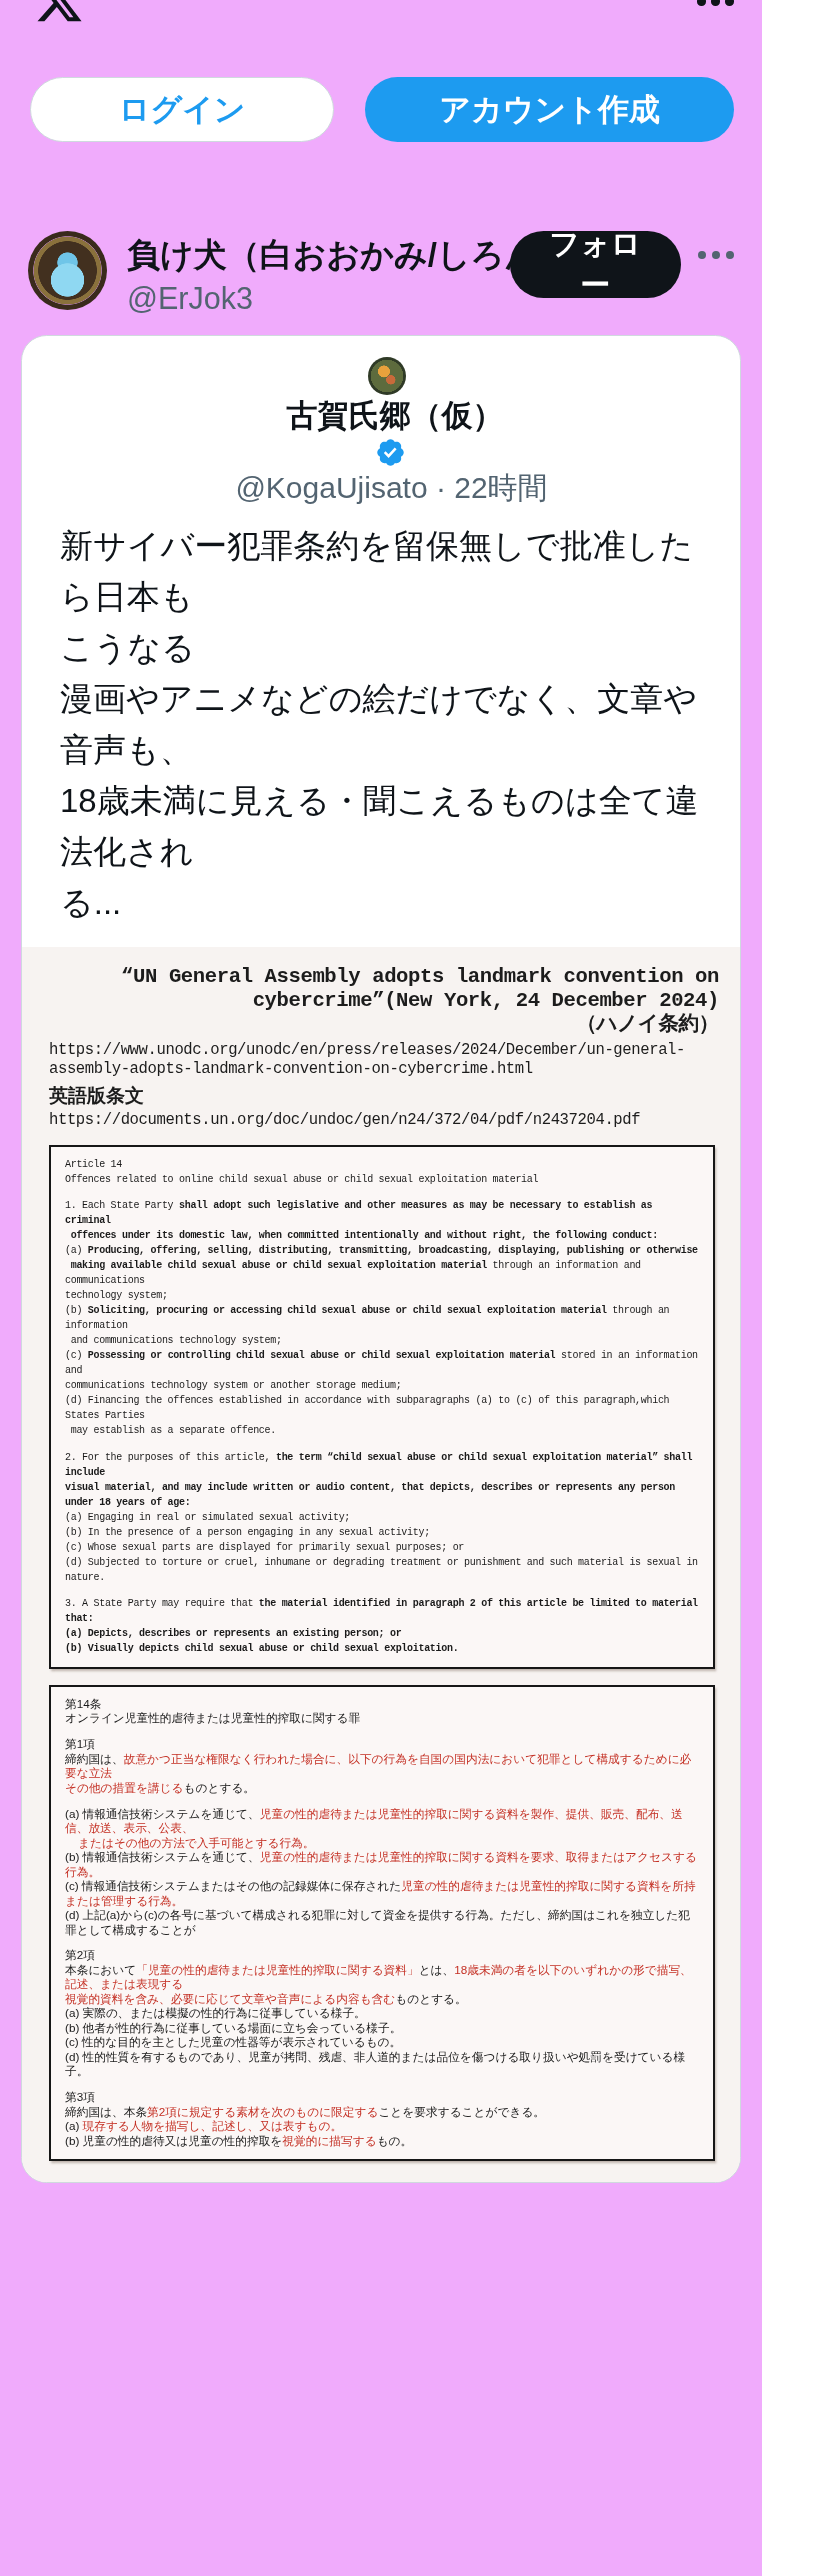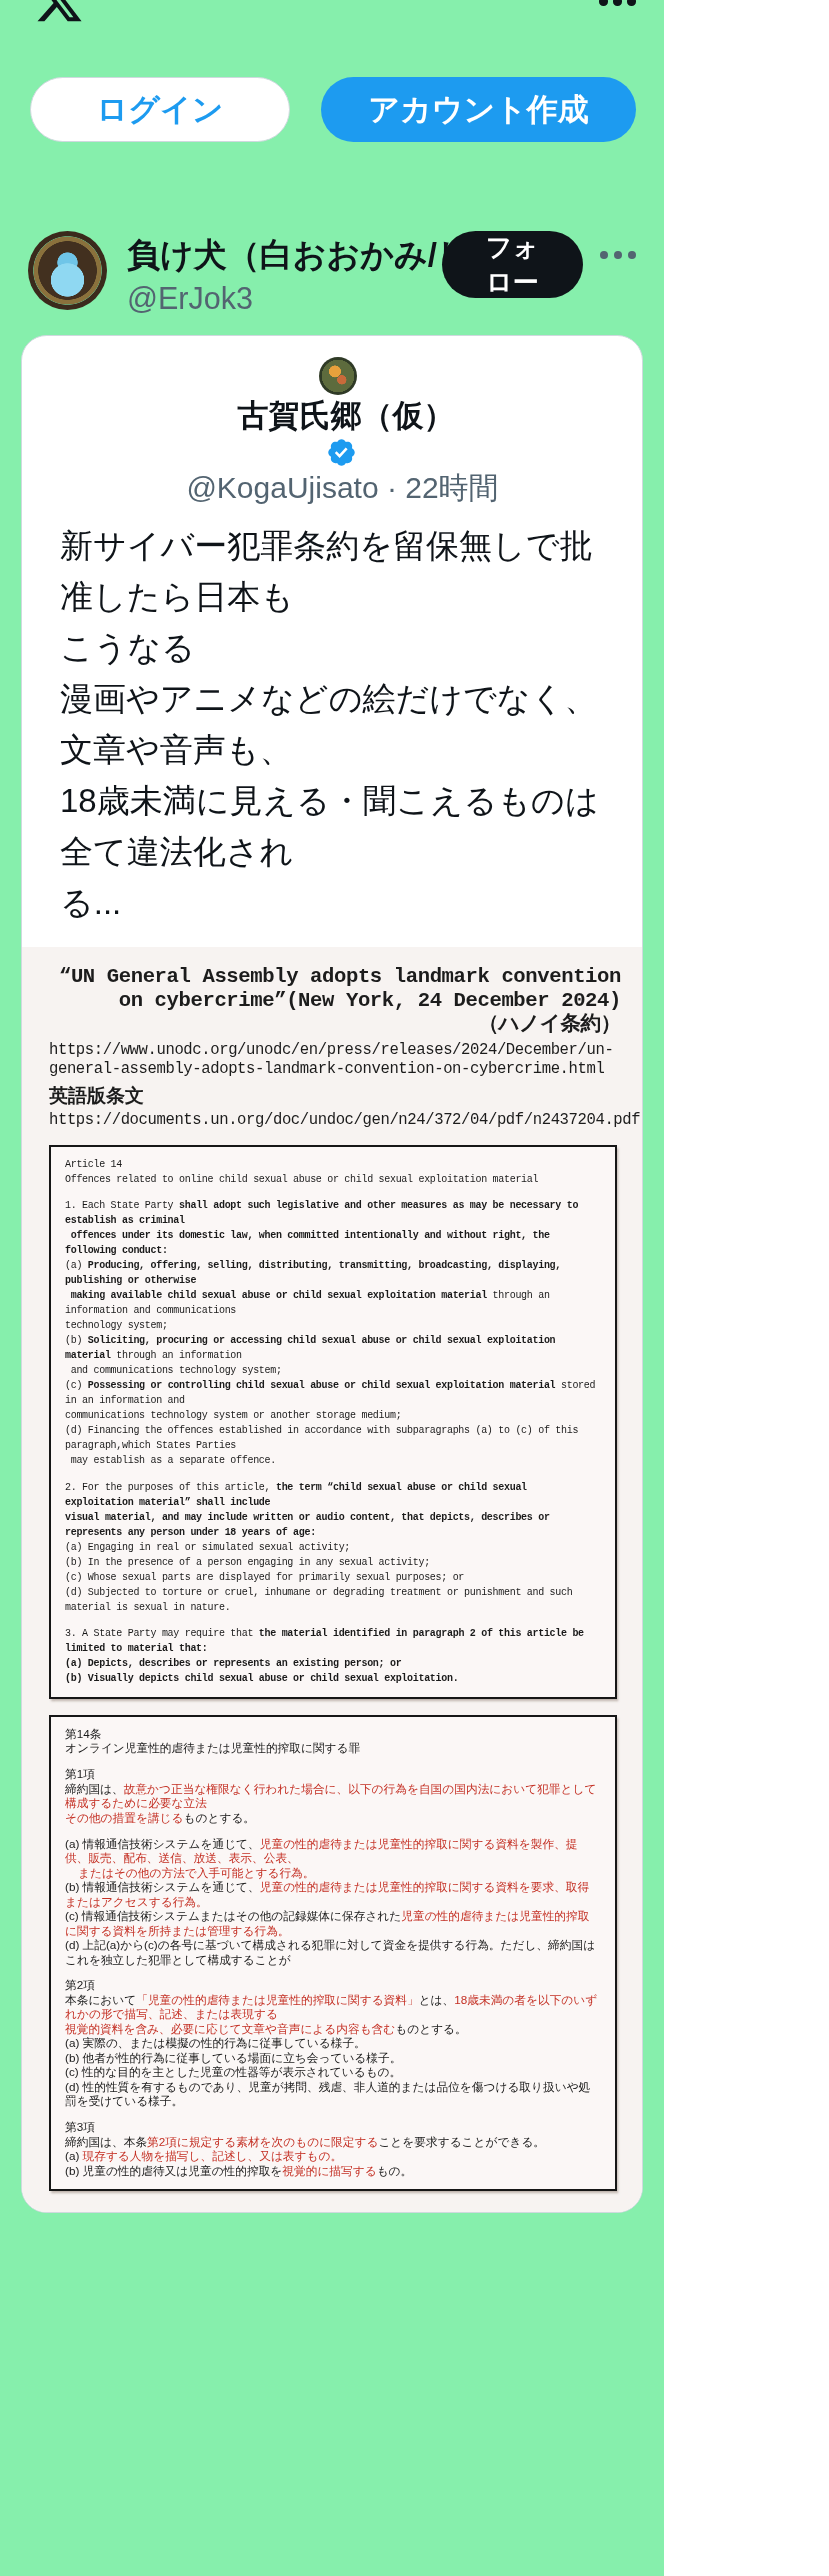--- a/index.html
+++ b/index.html
@@ -1,18 +1,18 @@
 <!DOCTYPE html>
 <html style="font-size:11.3px"><head>
 <meta charset="utf-8">
 <style>
   * { margin:0; padding:0; box-sizing:border-box; }
   html,body { background:#fff; }
   body { width:830px; font-family:"Liberation Sans","DejaVu Sans",sans-serif; color:#0f1419; }
-  .page { position:relative; width:664px; height:2576px; overflow:hidden; background:#86efac; }
+  .page { position:relative; width:762px; height:2576px; overflow:hidden; background:#f0abfc; }
 
   
   .topbar { position:relative; height:50px; }
   .x-logo { position:absolute; left:34px; top:-24px; width:50px; height:50px; }
   .top-more { position:absolute; right:28px; top:-2.8px; width:37px; height:15.6px; display:flex; gap:5.7px; align-items:flex-start; }
   .top-more i { width:8.5px; height:8.5px; border-radius:50%; background:#0f1419; display:block; }
 
   
   .auth-row { margin:27px 28px 0 30px; display:flex; gap:31px; }
   .btn-pill { height:65px; border-radius:33px; display:flex; align-items:center; justify-content:center; font-size:31px; font-weight:700; cursor:pointer; }
@@ -25,21 +25,21 @@
   .avatar-main { width:79px; height:79px; border-radius:50%; flex:0 0 79px;
     background:
       radial-gradient(circle at 50% 62%, #8fd8f2 0 26%, rgba(143,216,242,0) 27%),
       radial-gradient(circle at 50% 40%, #6fc5e8 0 16%, rgba(111,197,232,0) 17%),
       radial-gradient(circle at 50% 50%, #42301f 0 52%, #8a713c 53% 60%, #35241766 61%, #3a2a1c 62%);
   }
   .name-block { margin-left:20px; padding-top:4.3px; min-width:0; }
   .display-name { font-size:33px; font-weight:700; line-height:40px; color:#0f1419; white-space:nowrap; }
   .handle { font-size:30.5px; color:#536471; line-height:37px; margin-top:4.3px; }
   .follow-btn { margin-left:auto; height:67px; padding:0 33px; background:#0f1419; color:#fff;
-    font-size:26px; font-weight:700; border:none; border-radius:34px; display:flex; align-items:center; cursor:pointer; }
+    font-size:30px; font-weight:700; border:none; border-radius:34px; display:flex; align-items:center; cursor:pointer; }
   .tweet-more { margin-left:17px; margin-top:20px; display:flex; gap:6.4px; cursor:pointer; }
   .tweet-more i { width:7.8px; height:7.8px; border-radius:50%; background:#536471; display:block; }
 
   .tweet-body { margin-top:44px; font-size:38px; line-height:49px; color:#0f1419; white-space:pre-wrap; }
 
   
   .quote-card { margin:18.4px 21px 0; border:1.4px solid #cfd9de; border-radius:25.5px; overflow:hidden; cursor:pointer; background:#fff; }
   .q-header { display:flex; align-items:center; padding:21px 25.5px 0 38px;flex-direction:column; }
   .avatar-quote { width:38px; height:38px; border-radius:50%; flex:0 0 38px;
     background:

